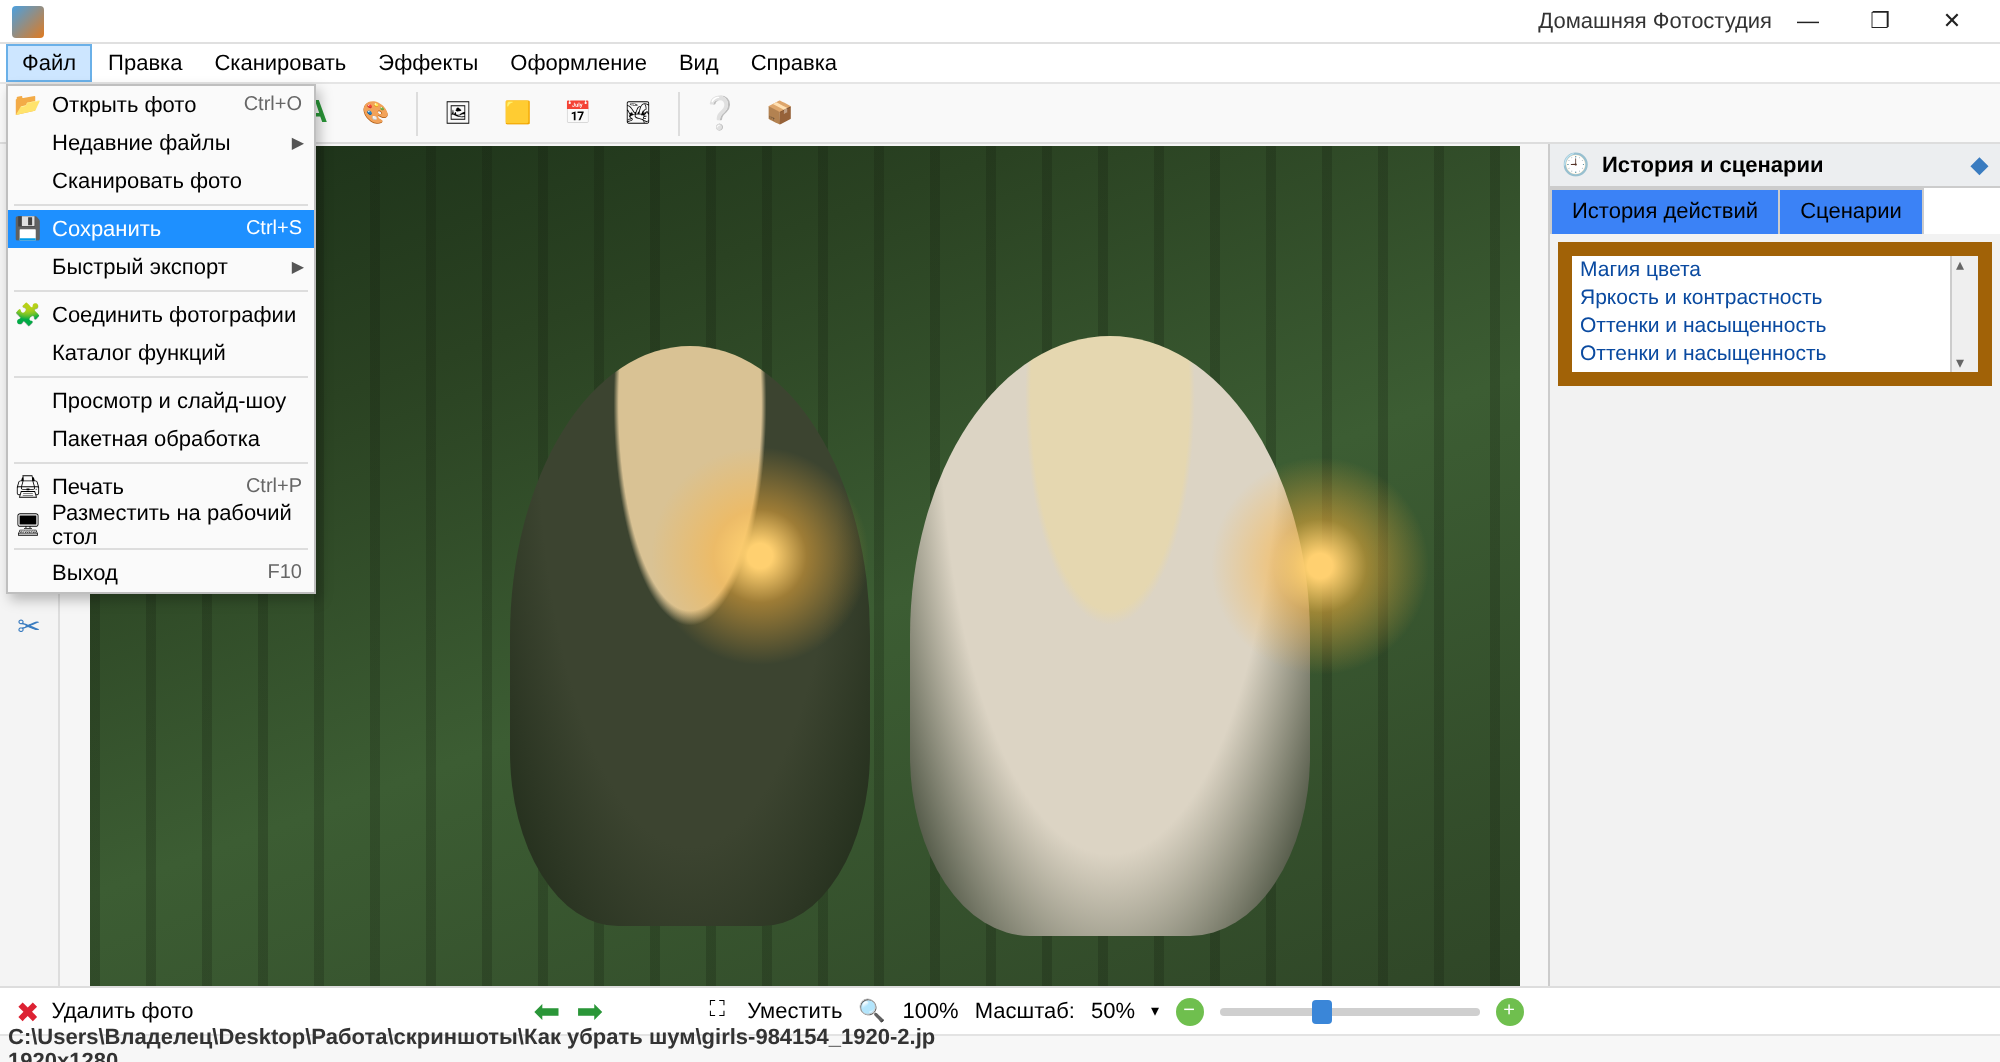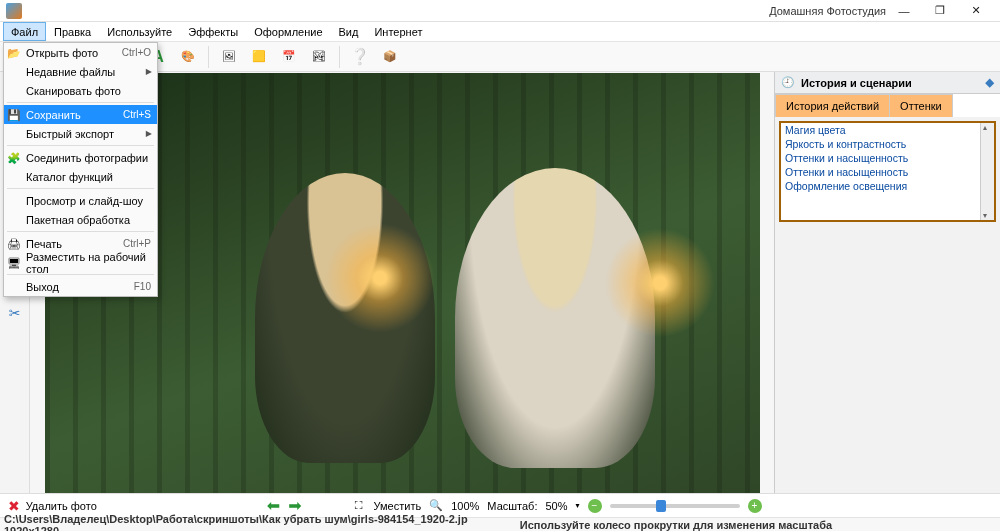--- a/index.html
+++ b/index.html
@@ -48,23 +48,23 @@
   .figure2{position:absolute;left:410px;top:95px;width:200px;height:300px;border-radius:50% 50% 30% 30%;background:radial-gradient(ellipse at 50% 10%,#e5d7b0 0 28%,#dcd4c4 30% 60%, #1e2a18 100%);}
   .spark1,.spark2{position:absolute;width:110px;height:110px;border-radius:50%;background:radial-gradient(circle,#ffd070 0 8%,rgba(255,180,60,.5) 30%,transparent 70%);}
   .spark1{left:280px;top:150px;}
   .spark2{left:560px;top:155px;}
 
   
   .rightpanel { width:225px; background:#f2f2f2; display:flex; flex-direction:column; }
   .rp-title { display:flex; align-items:center; gap:6px; height:22px; padding:0 6px; border-bottom:1px solid #ccc; font-weight:bold; background:#eceef0;}
   .rp-title .expand { margin-left:auto; color:#3a7cc0;}
   .rp-tabs { display:flex; background:#fff;}
-  .rp-tabs .tab { padding:5px 10px; border:1px solid #ccc; border-bottom:none; background:#fdba74;}
+  .rp-tabs .tab { padding:5px 10px; border:1px solid #ccc; border-bottom:none; background:#3b82f6;}
   .rp-tabs .tab:first-child{border-right:none;}
-  .historylist { background:#fff; margin:4px; border:2px solid #a16207; height:101px; overflow:hidden; position:relative;}
+  .historylist { background:#fff; margin:4px; border:7px solid #a16207; height:72px; overflow:hidden; position:relative;}
   .historylist .hitem{padding:1px 4px; font-size:10.5px; color:#0a4aa0;}
   .historylist .hitem.sel{background:#1e6fe0;color:#fff;}
   .historylist .scroll{position:absolute;right:0;top:0;width:14px;height:100%;background:#efefef;border-left:1px solid #ccc;}
   .historylist .scroll::before{content:"▴";position:absolute;top:0;left:2px;font-size:8px;color:#666;}
   .historylist .scroll::after{content:"▾";position:absolute;bottom:0;left:2px;font-size:8px;color:#666;}
 
   
   .bottombar { position:absolute; left:0; right:0; bottom:14px; height:24px; display:flex; align-items:center; padding:0 8px; gap:10px; border-top:1px solid #ddd;}
   .bb-left{display:flex;align-items:center;gap:6px;}
   .bb-mid{display:flex;align-items:center;gap:8px;margin-left:160px;}
@@ -85,25 +85,25 @@
   <div class="appicon"></div>
   <div class="title">Домашняя Фотостудия</div>
   <div class="winbtn">—</div>
   <div class="winbtn">❐</div>
   <div class="winbtn">✕</div>
 </div>
 
 <div class="menubar">
   <div class="mitem active">Файл</div>
   <div class="mitem">Правка</div>
-  <div class="mitem">Используйте</div>
+  <div class="mitem">Сканировать</div>
   <div class="mitem">Эффекты</div>
   <div class="mitem">Оформление</div>
   <div class="mitem">Вид</div>
-  <div class="mitem">Интернет</div>
+  <div class="mitem">Справка</div>
 </div>
 
 <div class="toolbar">
   <div class="tb-btn">📂</div>
   <div class="tb-btn">💾</div>
   <div class="tb-sep"></div>
   <div class="tb-btn" style="color:#3b7ed1;font-size:18px;">↶</div>
   <div class="tb-btn" style="color:#3b7ed1;font-size:18px;">↷</div>
   <div class="tb-sep"></div>
   <div class="tb-btn" style="color:#2a9638;font-weight:bold;font-size:16px;">A</div>
@@ -201,21 +201,21 @@
     </div>
   </div>
   <div class="rightpanel">
     <div class="rp-title">
       <span class="small-ic">🕘</span>
       <span>История и сценарии</span>
       <span class="expand">◆</span>
     </div>
     <div class="rp-tabs">
       <div class="tab">История действий</div>
-      <div class="tab">Оттенки</div>
+      <div class="tab">Сценарии</div>
     </div>
     <div class="historylist" id="histlist">
       <div class="hitem">Магия цвета</div>
         <div class="hitem">Яркость и контрастность</div>
         <div class="hitem">Оттенки и насыщенность</div>
         <div class="hitem">Оттенки и насыщенность</div>
         <div class="hitem">Оформление освещения</div>
         <div class="scroll"></div>
     </div>
   </div>
@@ -245,14 +245,13 @@
     <div class="plusminus">+</div>
   </div>
 </div>
 
 <div class="statusbar">
   <div class="s1">
     <span>C:\Users\Владелец\Desktop\Работа\скриншоты\Как убрать шум\girls-984154_1920-2.jp</span>
     &nbsp;&nbsp;
     <span>1920x1280</span>
   </div>
-  <div>Используйте колесо прокрутки для изменения масштаба</div>
 </div>
 
 </body></html>

